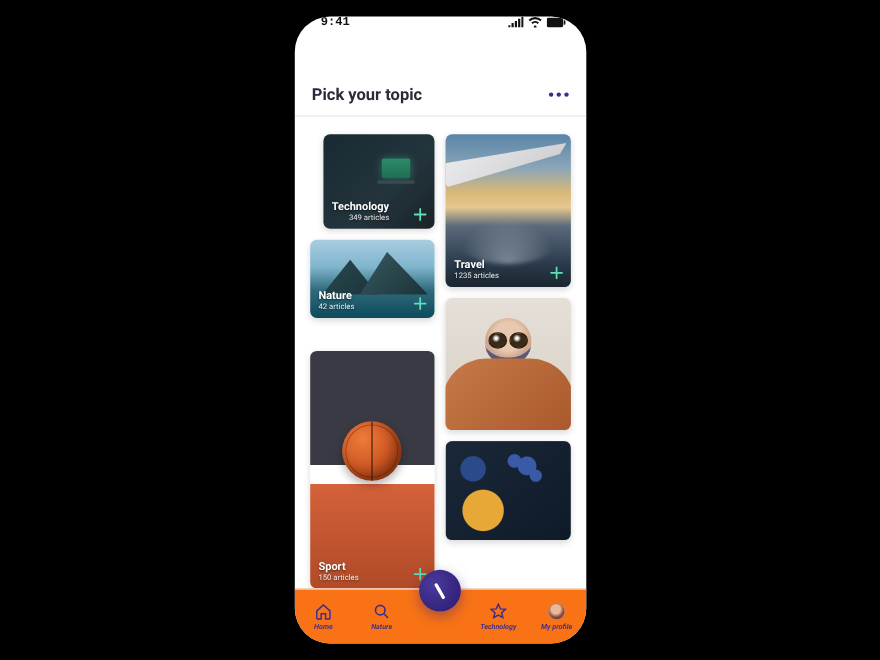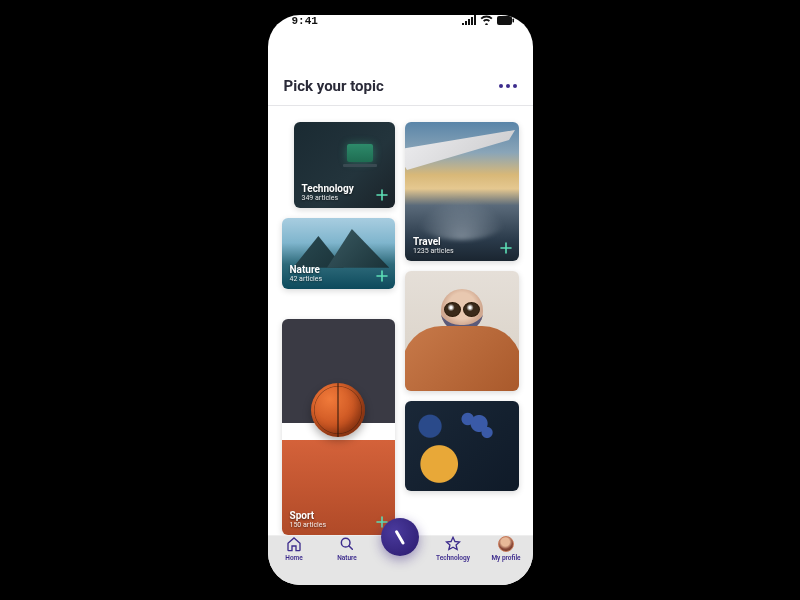--- a/index.html
+++ b/index.html
@@ -60,21 +60,21 @@
     box-shadow: 0 2px 6px rgba(0,0,0,0.15);
   }
   .card-label {
     position: absolute;
     left: 8px;
     bottom: 6px;
     color: #fff;
     text-shadow: 0 1px 2px rgba(0,0,0,0.6);
   }
   .card-title { font-size: 10px; font-weight: 700; display: block; }
-  .card-sub { font-size: 7px; opacity: 0.9; display: block; }
+  .card-sub { font-size: 7px; opacity: 0.9; display: block; text-align: right; }
   .plus {
     position: absolute;
     right: 6px;
     bottom: 6px;
     width: 14px;
     height: 14px;
     display: flex;
     align-items: center;
     justify-content: center;
     color: #5de0b6;
@@ -226,23 +226,25 @@
                 radial-gradient(circle at 72% 35%, #3a5aa8 5%, transparent 6%),
                 radial-gradient(circle at 22% 28%, #2a4a8a 10%, transparent 11%),
                 linear-gradient(135deg, #1a2838, #0f1a28);
     position: relative;
   }
   
   .nav {
     height: 50px;
     display: flex;
     justify-content: space-around;
+    align-items: center;
     border-top: 1px solid #eee;
     position: relative;
-    background: #e5e5e5;
+    background: #f97316;
+    font-style: italic;
   }
   .nav-item {
     display: flex;
     flex-direction: column;
     align-items: center;
     gap: 2px;
     color: #3d2c8d;
     font-size: 6.5px;
     font-weight: 600;
     width: 44px;

